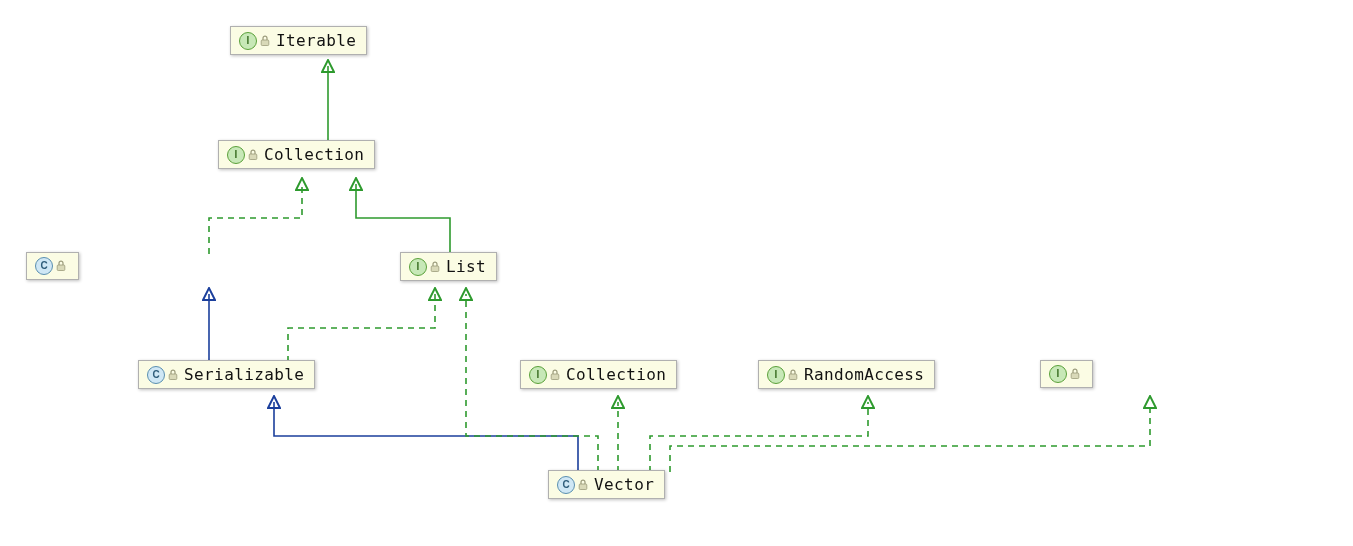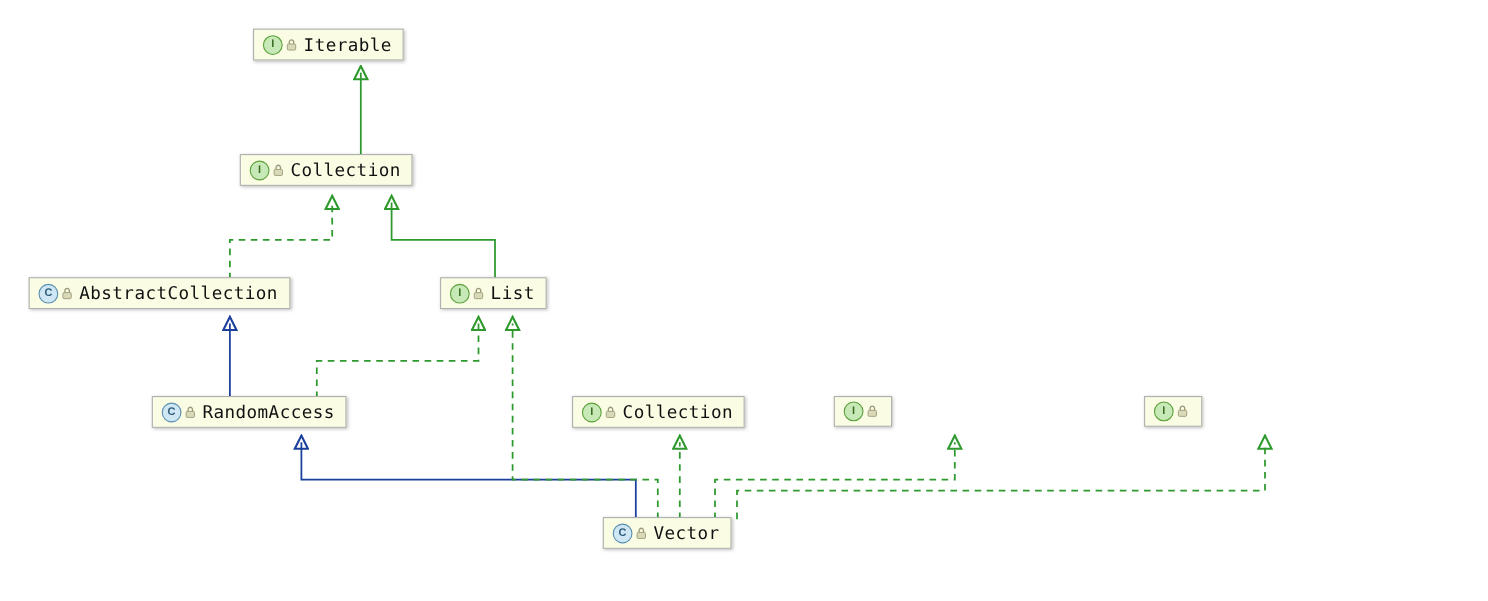--- a/index.html
+++ b/index.html
@@ -131,21 +131,20 @@
 </div>
 
 <div class="node" style="left:26px; top:252px;">
   <span class="badge class">C</span>
   <span class="lock">
     <svg viewBox="0 0 10 12">
         <path d="M3,5 V3.2 a2,2 0 0 1 4,0 V5" fill="none" stroke="#9a9a7a" stroke-width="1.2"></path>
         <rect x="1.2" y="5" width="7.6" height="5.5" rx="1" fill="#d9d9b8" stroke="#9a9a7a" stroke-width="0.8"></rect>
       </svg>
   </span>
-  <span class="label">AbstractCollection</span>
 </div>
 
 <div class="node" style="left:400px; top:252px;">
   <span class="badge interface">I</span>
   <span class="lock">
     <svg viewBox="0 0 10 12">
         <path d="M3,5 V3.2 a2,2 0 0 1 4,0 V5" fill="none" stroke="#9a9a7a" stroke-width="1.2"></path>
         <rect x="1.2" y="5" width="7.6" height="5.5" rx="1" fill="#d9d9b8" stroke="#9a9a7a" stroke-width="0.8"></rect>
       </svg>
   </span>
@@ -153,42 +152,43 @@
 </div>
 
 <div class="node" style="left:138px; top:360px;">
   <span class="badge class">C</span>
   <span class="lock">
     <svg viewBox="0 0 10 12">
         <path d="M3,5 V3.2 a2,2 0 0 1 4,0 V5" fill="none" stroke="#9a9a7a" stroke-width="1.2"></path>
         <rect x="1.2" y="5" width="7.6" height="5.5" rx="1" fill="#d9d9b8" stroke="#9a9a7a" stroke-width="0.8"></rect>
       </svg>
   </span>
+  <span class="label">Serializable</span>
+</div>
+
+<div class="node" style="left:520px; top:360px;">
+  <span class="badge interface">I</span>
+  <span class="lock">
+    <svg viewBox="0 0 10 12">
+        <path d="M3,5 V3.2 a2,2 0 0 1 4,0 V5" fill="none" stroke="#9a9a7a" stroke-width="1.2"></path>
+        <rect x="1.2" y="5" width="7.6" height="5.5" rx="1" fill="#d9d9b8" stroke="#9a9a7a" stroke-width="0.8"></rect>
+      </svg>
+  </span>
+  <span class="label">Collection</span>
+</div>
+
+<div class="node" style="left:758px; top:360px;">
+  <span class="badge interface">I</span>
+  <span class="lock">
+    <svg viewBox="0 0 10 12">
+        <path d="M3,5 V3.2 a2,2 0 0 1 4,0 V5" fill="none" stroke="#9a9a7a" stroke-width="1.2"></path>
+        <rect x="1.2" y="5" width="7.6" height="5.5" rx="1" fill="#d9d9b8" stroke="#9a9a7a" stroke-width="0.8"></rect>
+      </svg>
+  </span>
   <span class="label">RandomAccess</span>
-</div>
-
-<div class="node" style="left:520px; top:360px;">
-  <span class="badge interface">I</span>
-  <span class="lock">
-    <svg viewBox="0 0 10 12">
-        <path d="M3,5 V3.2 a2,2 0 0 1 4,0 V5" fill="none" stroke="#9a9a7a" stroke-width="1.2"></path>
-        <rect x="1.2" y="5" width="7.6" height="5.5" rx="1" fill="#d9d9b8" stroke="#9a9a7a" stroke-width="0.8"></rect>
-      </svg>
-  </span>
-  <span class="label">Collection</span>
-</div>
-
-<div class="node" style="left:758px; top:360px;">
-  <span class="badge interface">I</span>
-  <span class="lock">
-    <svg viewBox="0 0 10 12">
-        <path d="M3,5 V3.2 a2,2 0 0 1 4,0 V5" fill="none" stroke="#9a9a7a" stroke-width="1.2"></path>
-        <rect x="1.2" y="5" width="7.6" height="5.5" rx="1" fill="#d9d9b8" stroke="#9a9a7a" stroke-width="0.8"></rect>
-      </svg>
-  </span>
 </div>
 
 <div class="node" style="left:1040px; top:360px;">
   <span class="badge interface">I</span>
   <span class="lock">
     <svg viewBox="0 0 10 12">
         <path d="M3,5 V3.2 a2,2 0 0 1 4,0 V5" fill="none" stroke="#9a9a7a" stroke-width="1.2"></path>
         <rect x="1.2" y="5" width="7.6" height="5.5" rx="1" fill="#d9d9b8" stroke="#9a9a7a" stroke-width="0.8"></rect>
       </svg>
   </span>

